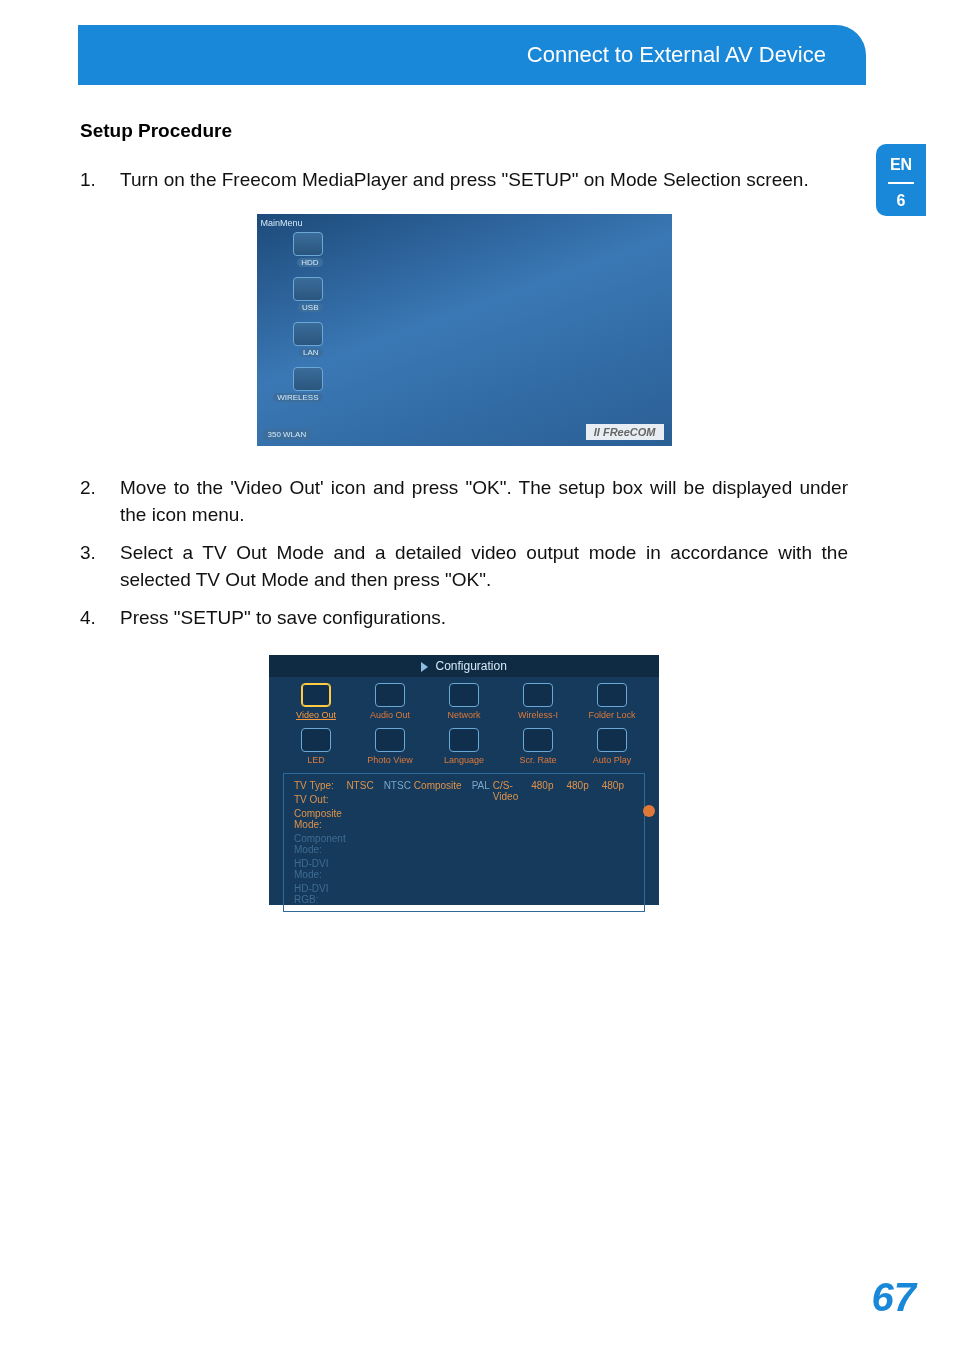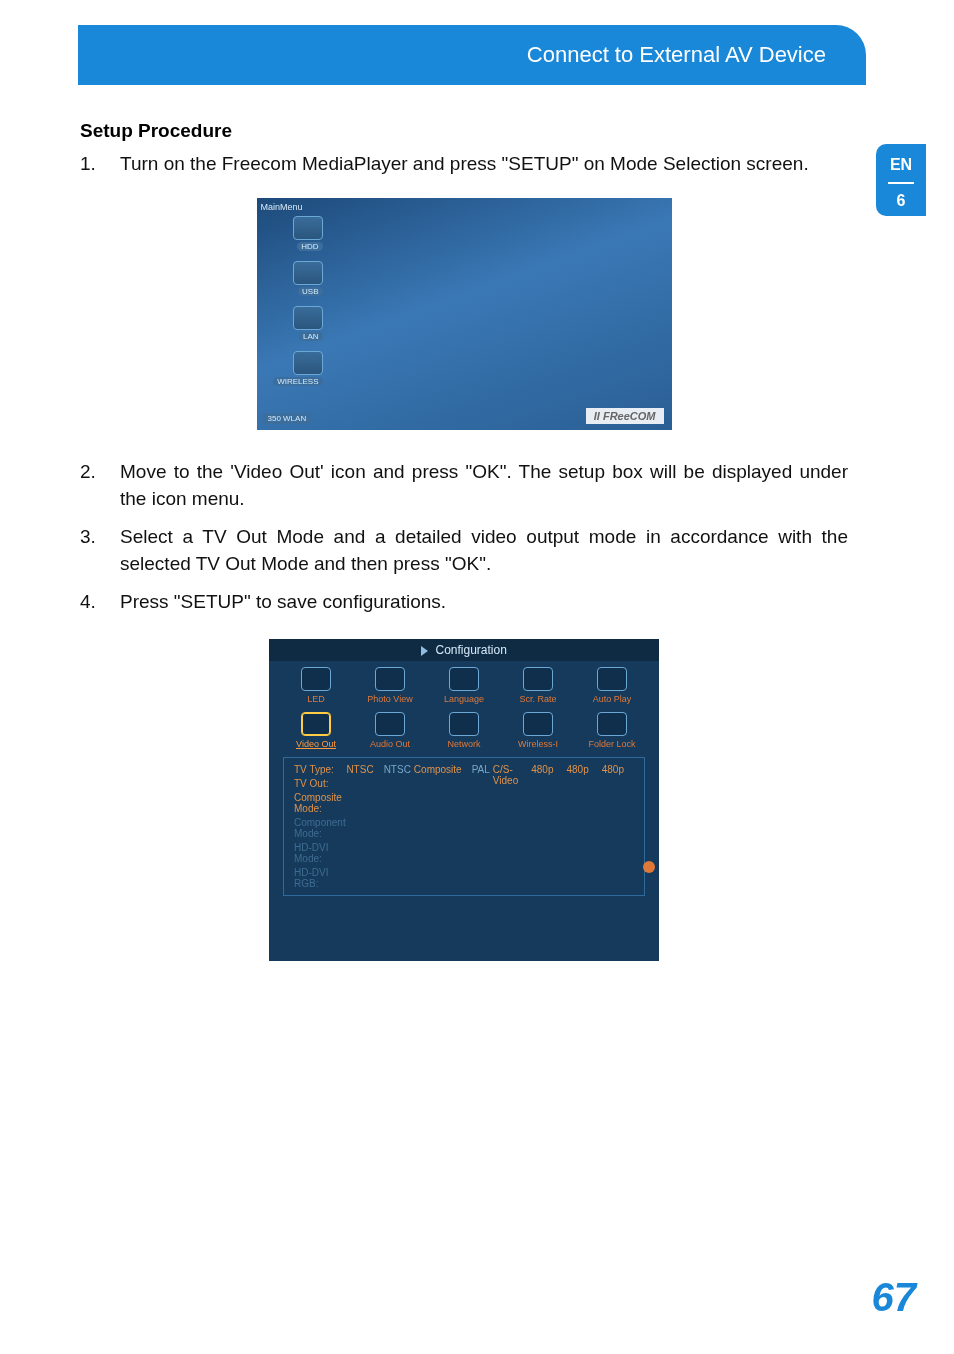--- a/index.html
+++ b/index.html
@@ -49,21 +49,21 @@
   .content {
     position: absolute;
     left: 80px;
     top: 120px;
     width: 768px;
   }
   .section-heading {
     font-weight: 700;
     font-size: 19px;
     color: #000;
-    margin-bottom: 8px;
+    margin-bottom: 24px;
   }
   ol.steps {
     list-style: none;
     counter-reset: step;
     padding-left: 0;
   }
   ol.steps > li {
     counter-increment: step;
     position: relative;
     padding-left: 40px;
@@ -112,21 +112,21 @@
   .screenshot1 .footer-left {
     position: absolute; left: 6px; bottom: 6px; background: #3b6e9c; color:#d6e9f7; padding:1px 5px; font-size:8px; border-radius:3px;
   }
   .screenshot1 .footer-right {
     position: absolute; right: 8px; bottom: 6px; color: #666; background: #e7edf3;
     padding: 2px 8px; font-style: italic; font-weight: 700; font-size: 11px;
   }
 
   .screenshot2 {
     width: 390px;
-    height: 322px;
+    height: 250px;
     margin: 24px auto 0;
     background: #153a5c;
     position: relative;
     color: #d6e9f7;
     font-size: 10px;
   }
   .screenshot2 .cfg-title {
     text-align: center;
     padding: 4px 0;
     background: #0f2b44;
@@ -228,60 +228,60 @@
     <li>Press "SETUP" to save configurations.</li>
   </ol>
 
   <div class="screenshot2">
     <div class="cfg-title">
       <span class="arrow"></span>
       <span>Configuration</span>
     </div>
     <div class="icon-row">
       <div class="cfg-cell">
-          <div class="cfg-ico"></div>
-          <div class="cfg-lbl">LED</div>
-        </div>
-      <div class="cfg-cell">
-          <div class="cfg-ico"></div>
-          <div class="cfg-lbl">Photo View</div>
-        </div>
-      <div class="cfg-cell">
-          <div class="cfg-ico"></div>
-          <div class="cfg-lbl">Language</div>
-        </div>
-      <div class="cfg-cell">
-          <div class="cfg-ico"></div>
-          <div class="cfg-lbl">Scr. Rate</div>
-        </div>
-      <div class="cfg-cell">
-          <div class="cfg-ico"></div>
-          <div class="cfg-lbl">Auto Play</div>
-        </div>
-    </div>
-    <div class="icon-row">
-      <div class="cfg-cell">
           <div class="cfg-ico selected"></div>
           <div class="cfg-lbl selected">Video Out</div>
         </div>
       <div class="cfg-cell">
           <div class="cfg-ico"></div>
           <div class="cfg-lbl">Audio Out</div>
         </div>
       <div class="cfg-cell">
           <div class="cfg-ico"></div>
           <div class="cfg-lbl">Network</div>
         </div>
       <div class="cfg-cell">
           <div class="cfg-ico"></div>
           <div class="cfg-lbl">Wireless-I</div>
         </div>
       <div class="cfg-cell">
           <div class="cfg-ico"></div>
           <div class="cfg-lbl">Folder Lock</div>
+        </div>
+    </div>
+    <div class="icon-row">
+      <div class="cfg-cell">
+          <div class="cfg-ico"></div>
+          <div class="cfg-lbl">LED</div>
+        </div>
+      <div class="cfg-cell">
+          <div class="cfg-ico"></div>
+          <div class="cfg-lbl">Photo View</div>
+        </div>
+      <div class="cfg-cell">
+          <div class="cfg-ico"></div>
+          <div class="cfg-lbl">Language</div>
+        </div>
+      <div class="cfg-cell">
+          <div class="cfg-ico"></div>
+          <div class="cfg-lbl">Scr. Rate</div>
+        </div>
+      <div class="cfg-cell">
+          <div class="cfg-ico"></div>
+          <div class="cfg-lbl">Auto Play</div>
         </div>
     </div>
     <div class="arrow-right"></div>
     <div class="settings-panel">
       <div class="settings-left">
         <div class="sel-row">TV Type:</div>
         <div class="sel-row">TV Out:</div>
         <div class="sel-row">Composite Mode:</div>
         <div class="dim">Component Mode:</div>
         <div class="dim">HD-DVI Mode:</div>

